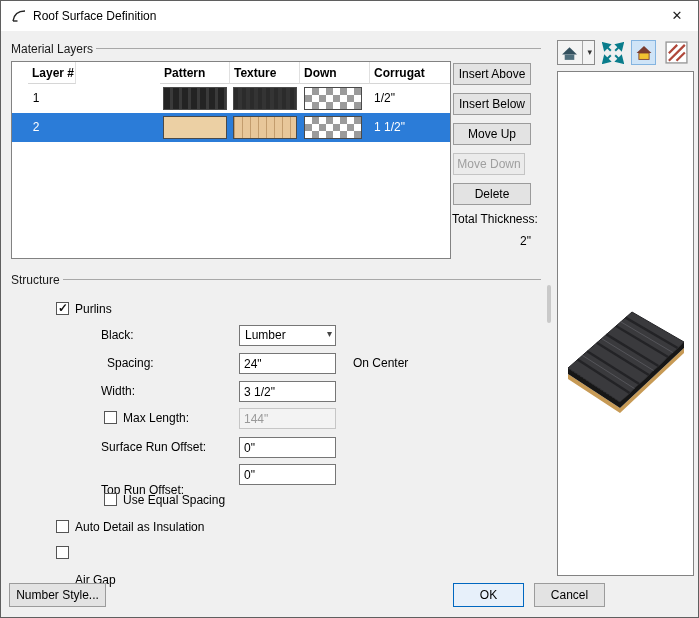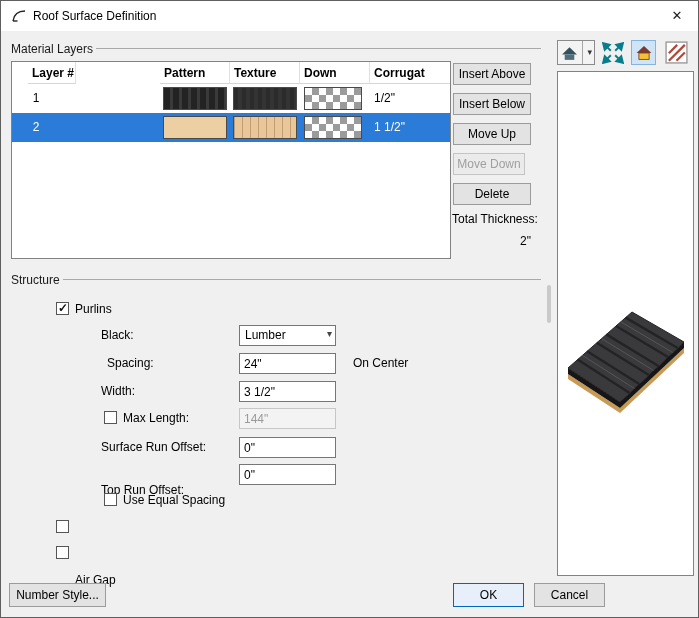--- a/index.html
+++ b/index.html
@@ -143,20 +143,21 @@
   <span class="lbl" style="left:100px;top:439px;">Surface Run Offset:</span>
   <input class="txt" style="left: 238px; top: 436px;" value="0&quot;">
 
   <span class="lbl" style="left:100px;top:466px;margin-top:16px;">Top Run Offset:</span>
   <input class="txt" style="left: 238px; top: 463px;" value="0&quot;">
 
   <span class="cb" style="left:103px;top:492px;" data-checked="false"></span>
   <span class="lbl" style="left:122px;top:492px;">Use Equal Spacing</span>
 
   <span class="cb" style="left:55px;top:519px;" data-checked="false"></span>
+  <span class="lbl" style="left:74px;top:519px;">Auto Detail as Insulation</span>
 
   <span class="cb" style="left:55px;top:545px;" data-checked="false"></span>
   <span class="lbl" style="left:74px;top:572px;">Air Gap</span>
 
   <button class="btn" style="left:8px;top:582px;width:97px;height:24px;line-height:22px;">Number Style...</button>
   <button class="btn default" style="left:452px;top:582px;width:71px;height:24px;line-height:22px;">OK</button>
   <button class="btn" style="left:533px;top:582px;width:71px;height:24px;line-height:22px;">Cancel</button>
 
   <div class="tool split" style="left:556px;top:39px;width:38px;height:25px;">
     <svg viewBox="0 0 16 14" style="position:absolute;left:3px;top:5px;width:17px;height:15px;">

